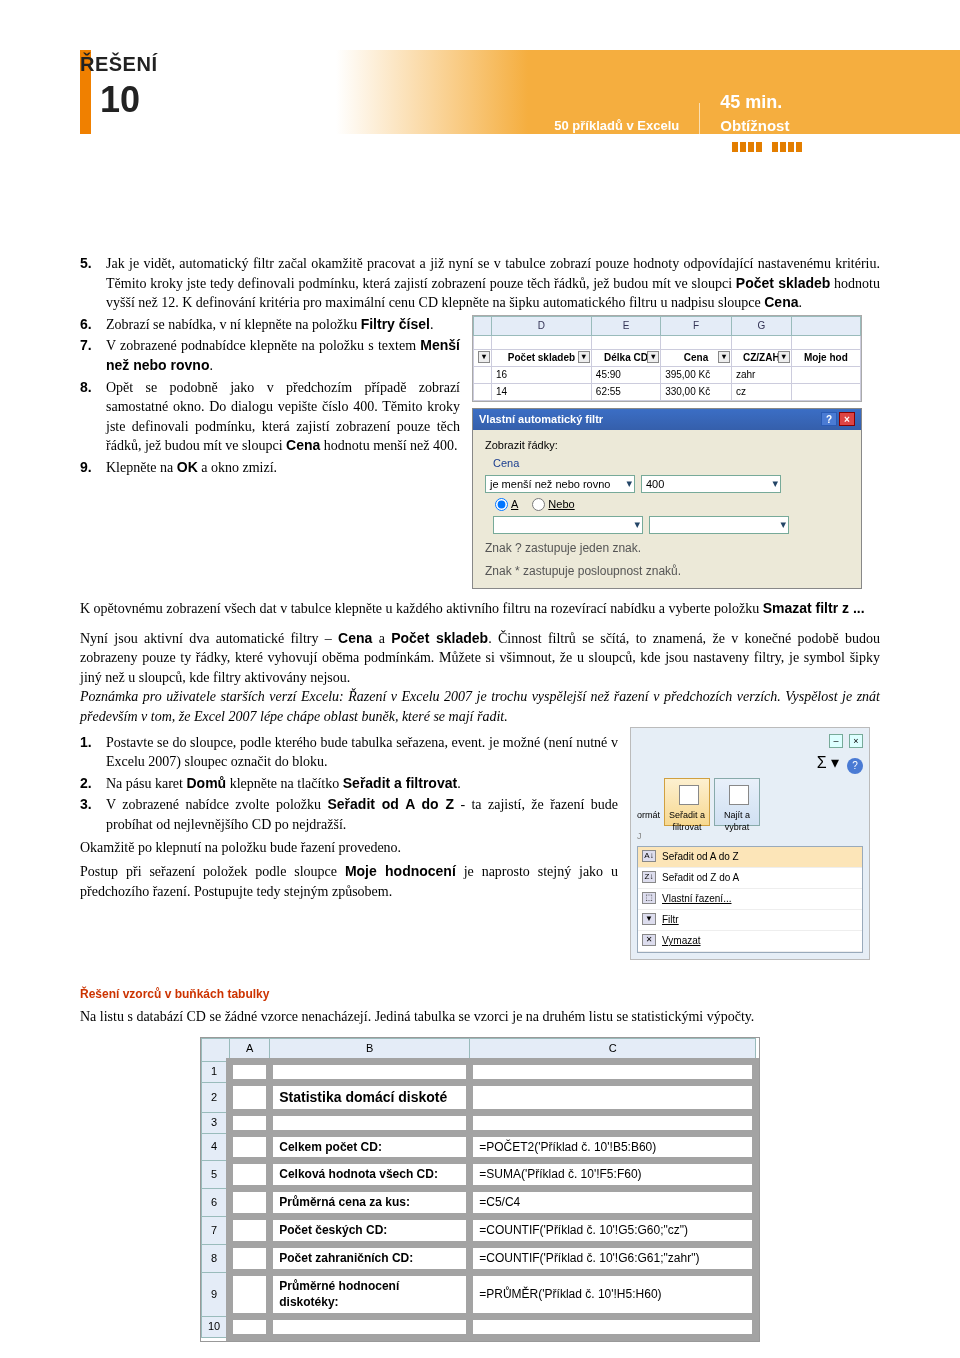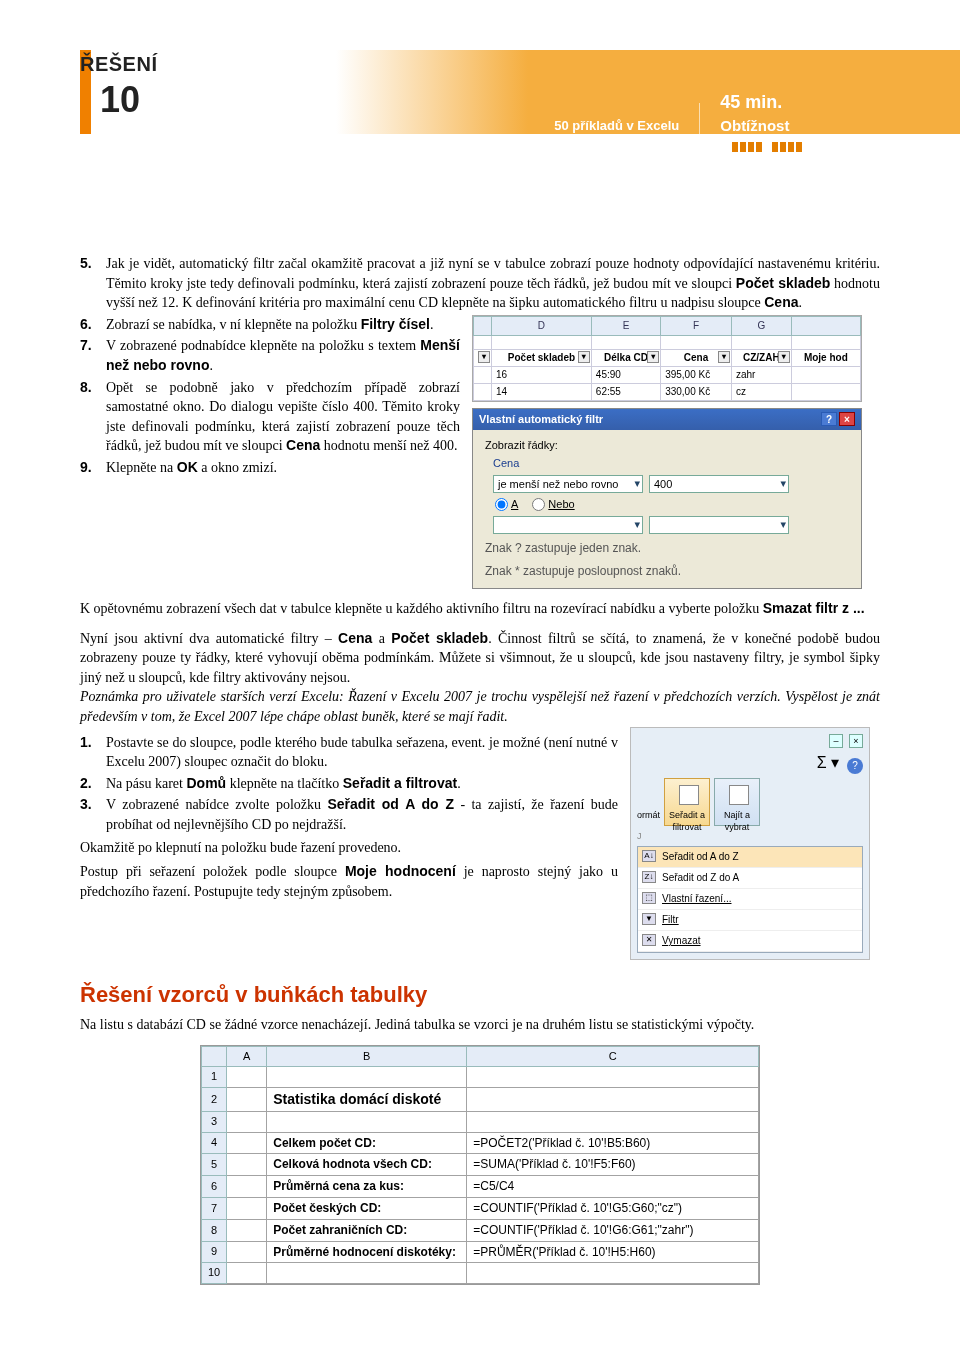--- a/index.html
+++ b/index.html
@@ -28,21 +28,21 @@
   .body-content { margin-top: 120px; }
   ol.main-list { list-style: none; text-align: justify; }
   ol.main-list > li { position: relative; padding-left: 26px; margin-bottom: 2px; }
   ol.main-list > li .num { position: absolute; left: 0; top: 0; font-weight: 700; font-family: Arial, sans-serif; font-size: 14px; }
   b { font-family: Arial, sans-serif; font-weight: 700; }
   .two-col { display: flex; gap: 12px; align-items: flex-start; }
   .col-left { flex: 0 0 380px; }
   .col-right { flex: 1; }
   .para { margin-top: 10px; text-align: justify; }
   h3.orange { font-family: Arial, sans-serif; color: #e87800; font-weight: 900; font-size: 18px; margin-top: 18px; margin-bottom: 4px; }
-  h3.red { font-family: Arial, sans-serif; color: #cc3300; font-weight: 900; font-size: 22px; margin-top: 12px; margin-bottom: 4px; }
+  h3.red { font-family: Arial, sans-serif; color: #cc3300; font-weight: 900; font-size: 12px; margin-top: 18px; margin-bottom: 4px; }
   .italic-note { font-style: italic; text-align: justify; }
   .ribbon-img { border: 1px solid #bbb; background: #e6eef6; width: 240px; padding: 6px; font-family: Tahoma, Arial, sans-serif; font-size: 10px; }
   .ribbon-top { display: flex; justify-content: flex-end; gap: 6px; margin-bottom: 4px; }
   .ribbon-btn { width: 14px; height: 14px; border: 1px solid #7a9; background: #dff; text-align: center; line-height: 12px; font-size: 9px; }
   .ribbon-icons { display: flex; gap: 4px; margin: 4px 0; }
   .ribbon-icon-big { width: 46px; height: 48px; background: linear-gradient(#fdf0d0,#f7d890); border: 1px solid #d0a040; text-align: center; font-size: 9px; padding-top: 30px; position: relative; }
   .ribbon-icon-big::before { content: ""; position: absolute; top: 6px; left: 14px; width: 18px; height: 18px; background: #fff; border: 1px solid #888; }
   .ribbon-menu { background: #fff; border: 1px solid #9ab; margin-top: 4px; }
   .ribbon-menu-item { padding: 3px 6px 3px 24px; border-bottom: 1px solid #eee; position: relative; }
   .ribbon-menu-item.hl { background: #fce5b8; }
@@ -64,21 +64,21 @@
   .excel-mini { border: 1px solid #aaa; font-family: Tahoma, Arial, sans-serif; font-size: 10px; background: #fff; width: 390px; }
   .excel-mini table { border-collapse: collapse; width: 100%; }
   .excel-mini th { background: #e4ecf7; border: 1px solid #9bb; padding: 2px 4px; font-weight: normal; color: #335; text-align: center; font-size: 10px; }
   .excel-mini td { border: 1px solid #ccd; padding: 1px 4px; text-align: left; font-size: 10px; height: 14px; }
   .excel-mini td.l { text-align: left; }
   .excel-mini .hdr-row td { font-weight: 700; text-align: center; background: #fff; position: relative; }
   .dd { position: absolute; right: 1px; top: 1px; width: 12px; height: 12px; border: 1px solid #888; background: #eee; font-size: 8px; text-align: center; line-height: 10px; }
   .stat-table { border: 1px solid #999; font-family: Arial, sans-serif; font-size: 12px; background: #fff; width: 560px; margin-top: 10px; }
   .stat-table table { border-collapse: collapse; width: 100%; }
   .stat-table th { background: #e4ecf7; border: 1px solid #9bb; padding: 2px 6px; font-weight: normal; text-align: center; font-size: 11px; }
-  .stat-table td { border: 1px solid #a3a3a3; padding: 2px 6px; font-size: 12px; }
+  .stat-table td { border: 7px solid #a3a3a3; padding: 2px 6px; font-size: 12px; }
   .stat-table .rownum { width: 24px; text-align: center; background: #e4ecf7; border: 1px solid #9bb; font-size: 11px; }
   .stat-table .title-cell { font-weight: 700; font-size: 14px; }
   .sort-right { float: right; width: 250px; margin-left: 12px; margin-bottom: 8px; }
   .u { text-decoration: underline; }
 </style>
 </head>
 <body>
 
 <div class="page">
   <div class="header-band"></div>
@@ -183,21 +183,21 @@
           <div class="dlg-title">
             <span>Vlastní automatický filtr</span>
             <span class="dlg-close">
                 <span class="q">?</span>
                 <span>×</span>
               </span>
           </div>
           <div class="dlg-body">
             <div>Zobrazit řádky:</div>
             <div style="color:#1a3d8f;margin:2px 0 2px 8px">Cena</div>
-            <div class="row" style="margin-left:8px">
+            <div class="row" style="">
               <div class="combo">je menší než nebo rovno</div>
               <div class="combo combo2">400</div>
             </div>
             <div class="radio-row">
               <label>
                   <input type="radio" checked="" style=""> 
                   <span class="u">A</span>
                 </label>
               <label>
                   <input type="radio" style=""> 

